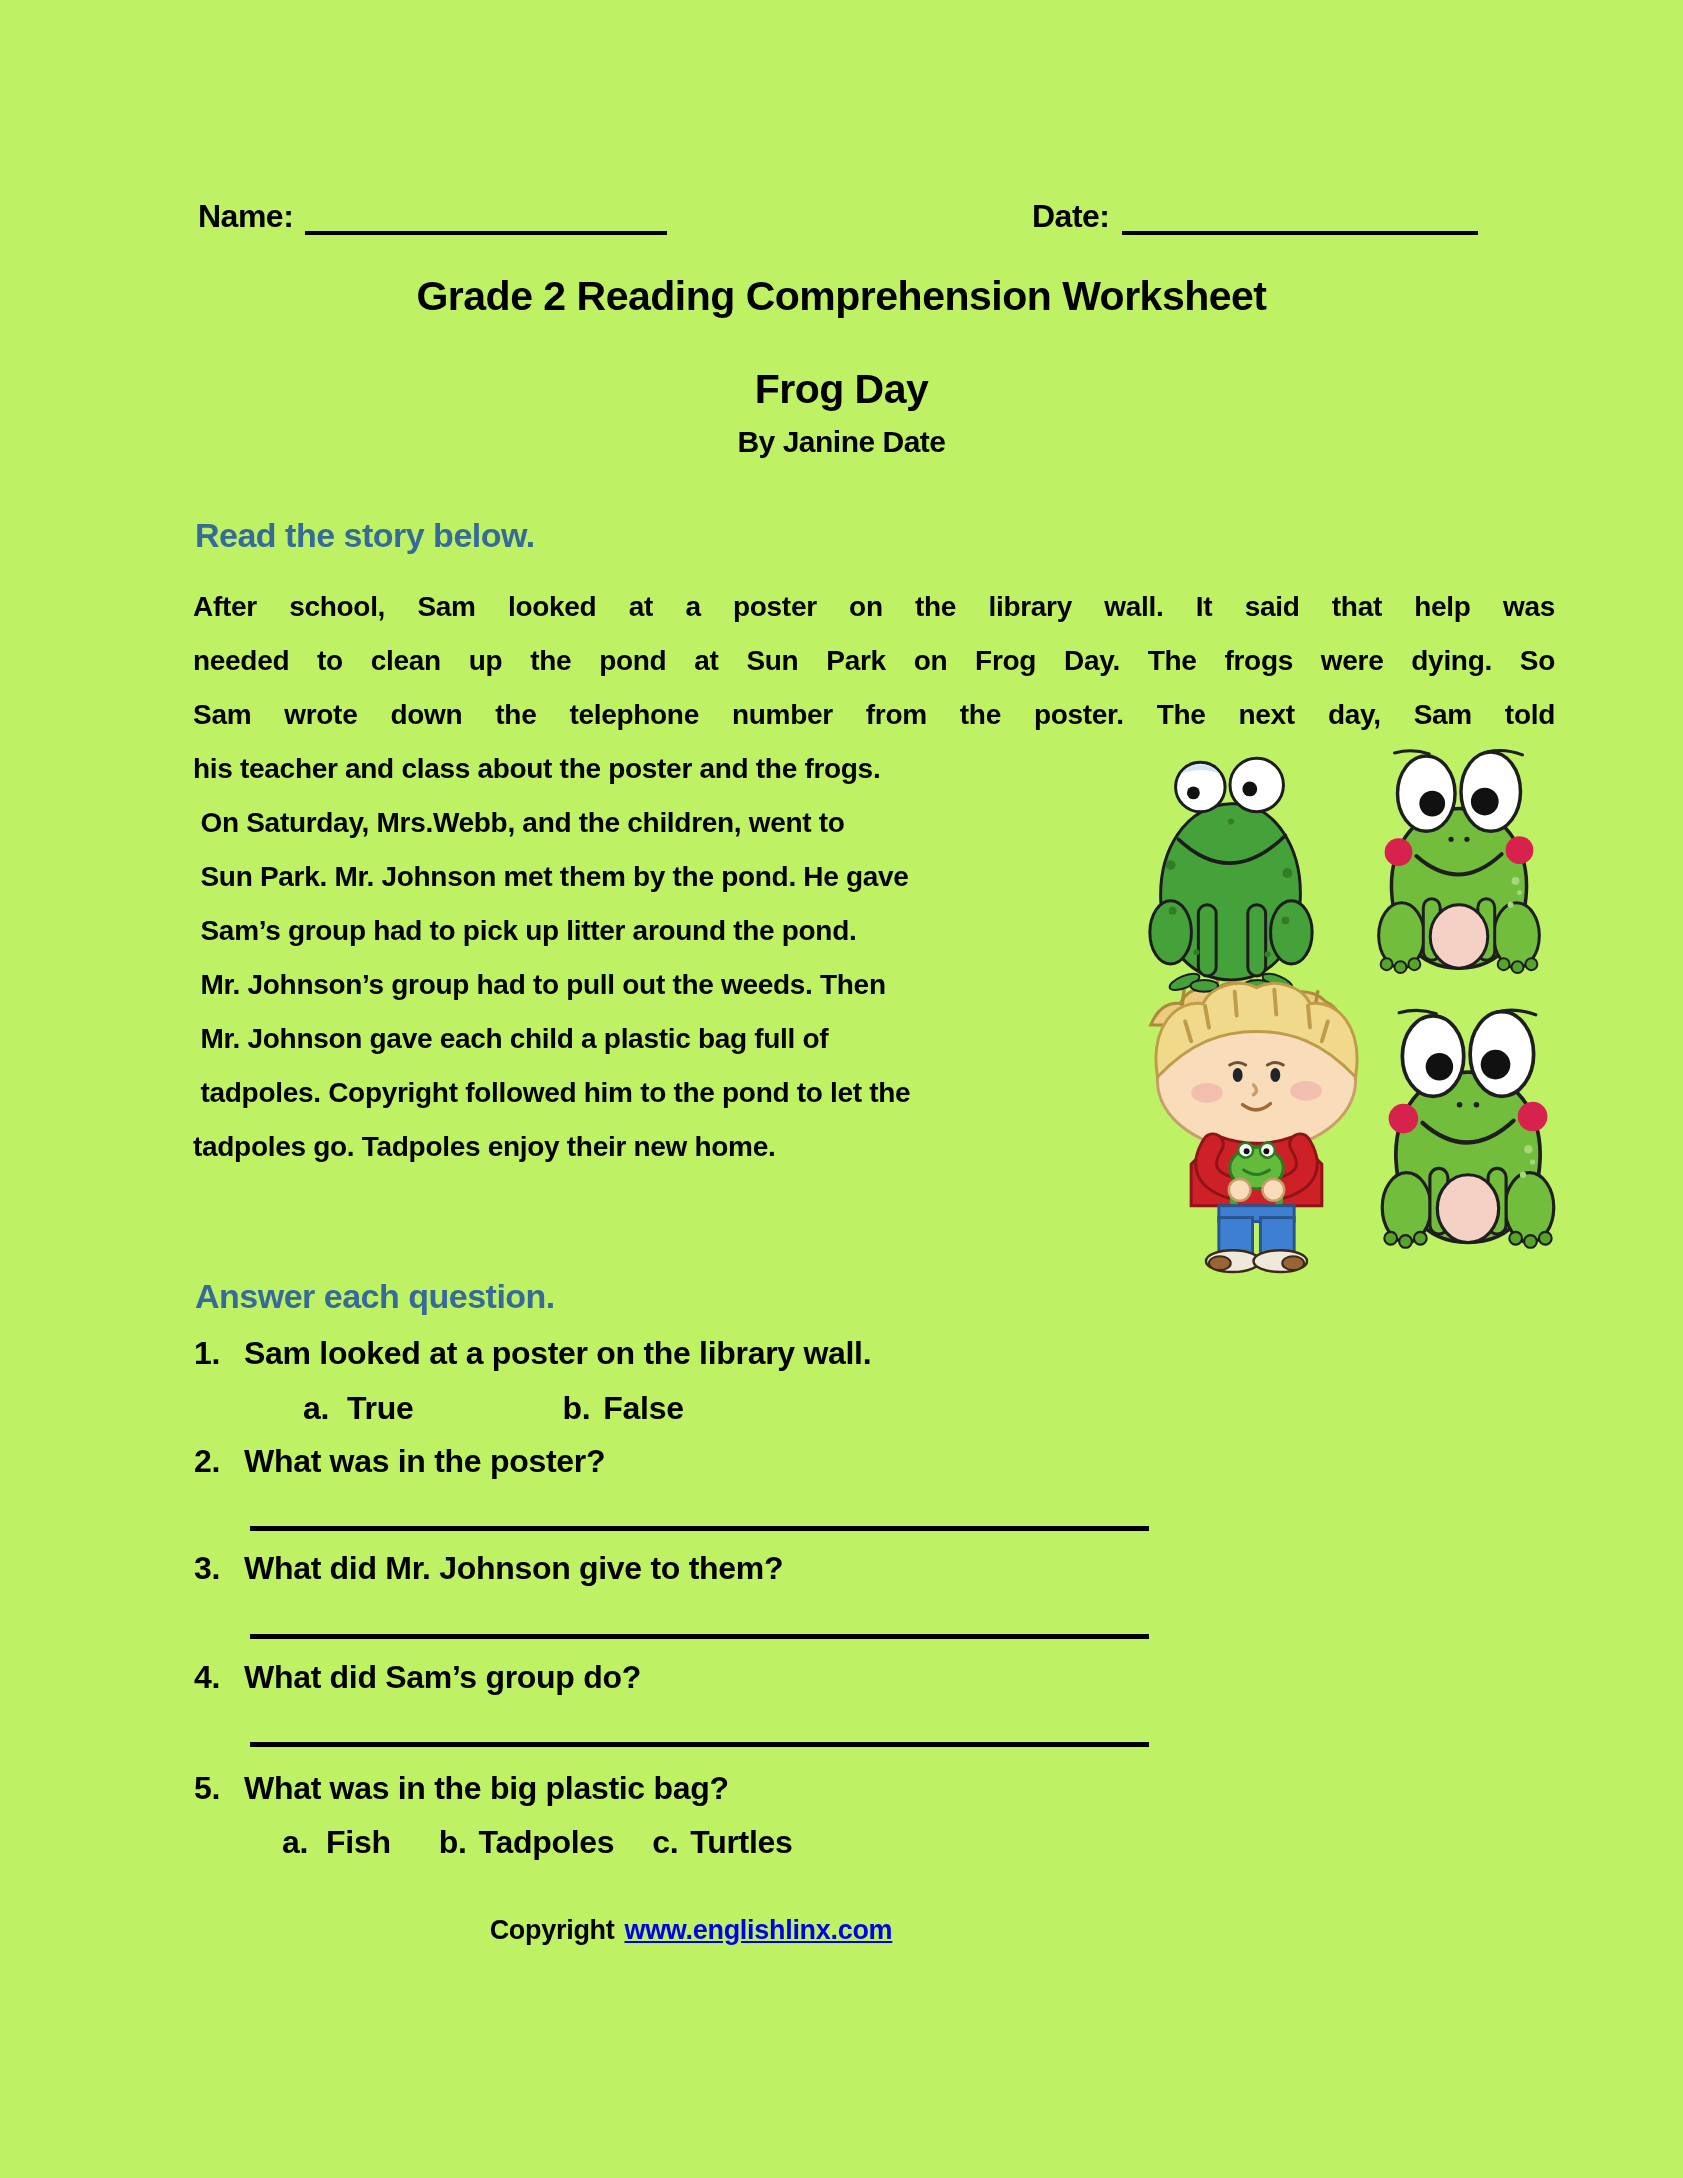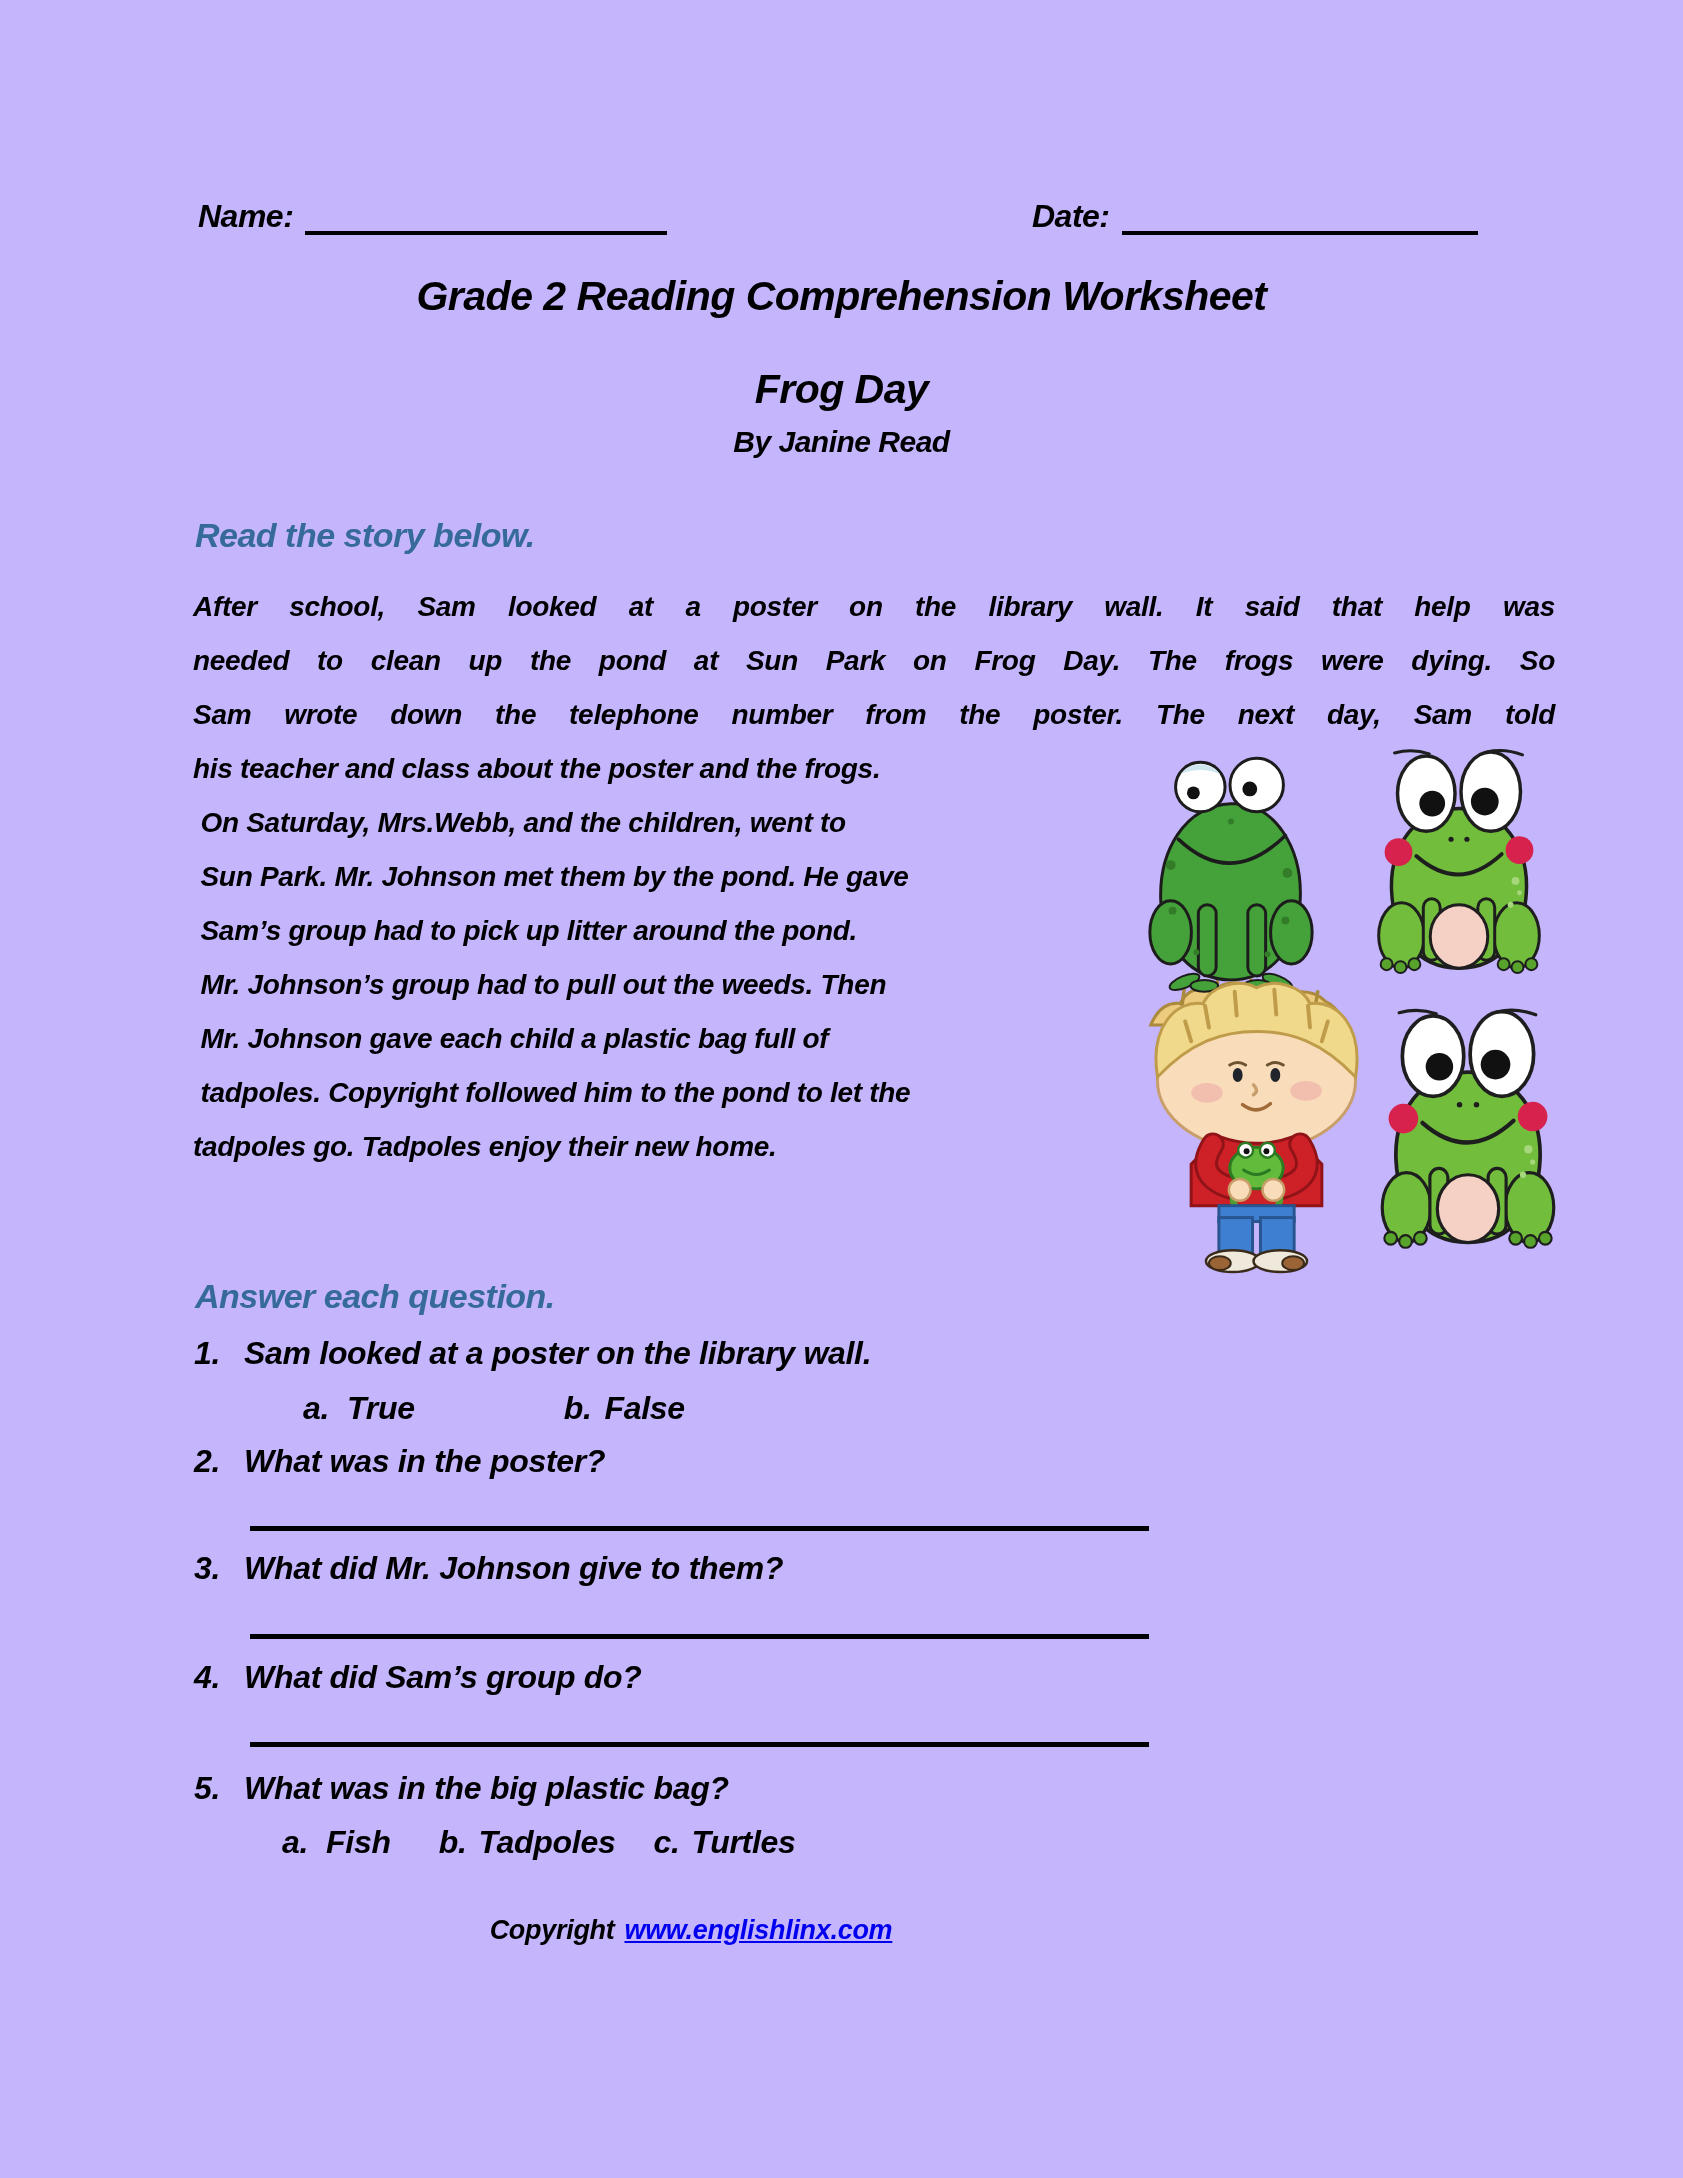--- a/index.html
+++ b/index.html
@@ -1,17 +1,17 @@
 <!DOCTYPE html>
 <html style="--heading-blue: #366b99; --link-blue: #0000ee;"><head>
 <meta charset="utf-8">
 <style>
   html,body{margin:0;padding:0;background:#ffffff;}
   body{width:1683px;height:2178px;position:relative;font-family:"Liberation Sans",sans-serif;color:#000;}
-  .page{position:absolute;inset:0;background:#c4b5fd;overflow:hidden;font-style:italic;}
+  .page{position:absolute;inset:0;background:#bef264;overflow:hidden;}
   
   .hdr-group{position:absolute;top:198px;font-size:32px;font-weight:bold;letter-spacing:-0.5px;white-space:nowrap;}
   #name-group{left:198px;}
   #date-group{left:1032px;}
   .fill-line{display:inline-block;height:30px;border-bottom:4px solid #000;margin-left:12px;vertical-align:bottom;}
   #name-line{width:362px;}
   #date-line{width:356px;}
   
   .title{position:absolute;left:0;width:1683px;text-align:center;font-weight:bold;letter-spacing:-0.5px;}
   #main-title{top:273px;font-size:41px;}
@@ -65,21 +65,21 @@
 
   <div class="hdr-group" id="name-group">
     <span>Name:</span><span class="fill-line" id="name-line"></span>
   </div>
   <div class="hdr-group" id="date-group">
     <span>Date:</span><span class="fill-line" id="date-line"></span>
   </div>
 
   <div class="title" id="main-title">Grade 2 Reading Comprehension Worksheet</div>
   <div class="title" id="subtitle">Frog Day</div>
-  <div class="title" id="byline">By Janine Read</div>
+  <div class="title" id="byline">By Janine Date</div>
 
   <div class="sec-heading" id="read-heading">Read the story below.</div>
 
   <div id="story">
     <div class="story-line wide stretch">After school, Sam looked at a poster on the library wall. It said that help was</div>
     <div class="story-line wide stretch">needed to clean up the pond at Sun Park on Frog Day. The frogs were dying. So</div>
     <div class="story-line wide stretch">Sam wrote down the telephone number from the poster. The next day, Sam told</div>
     <div class="story-line wide">his teacher and class about the poster and the frogs.</div>
     <div class="story-line"> On Saturday, Mrs.Webb, and the children, went to</div>
     <div class="story-line"> Sun Park. Mr. Johnson met them by the pond. He gave</div>

